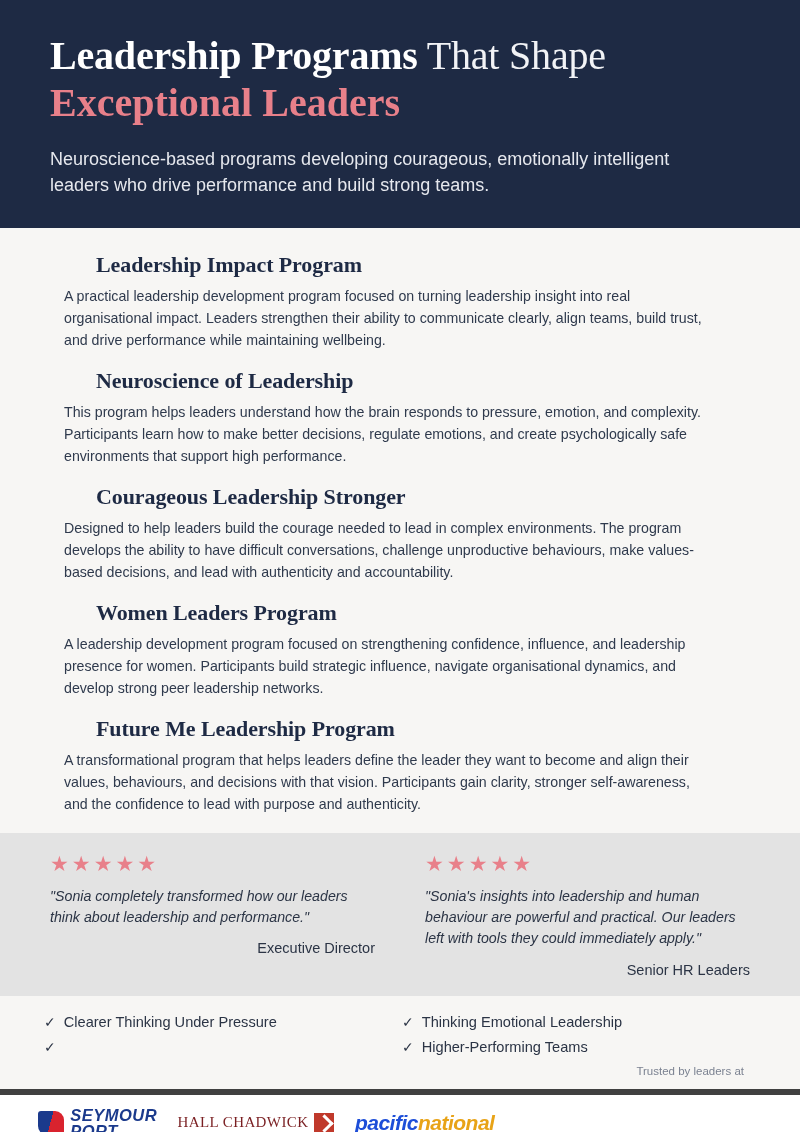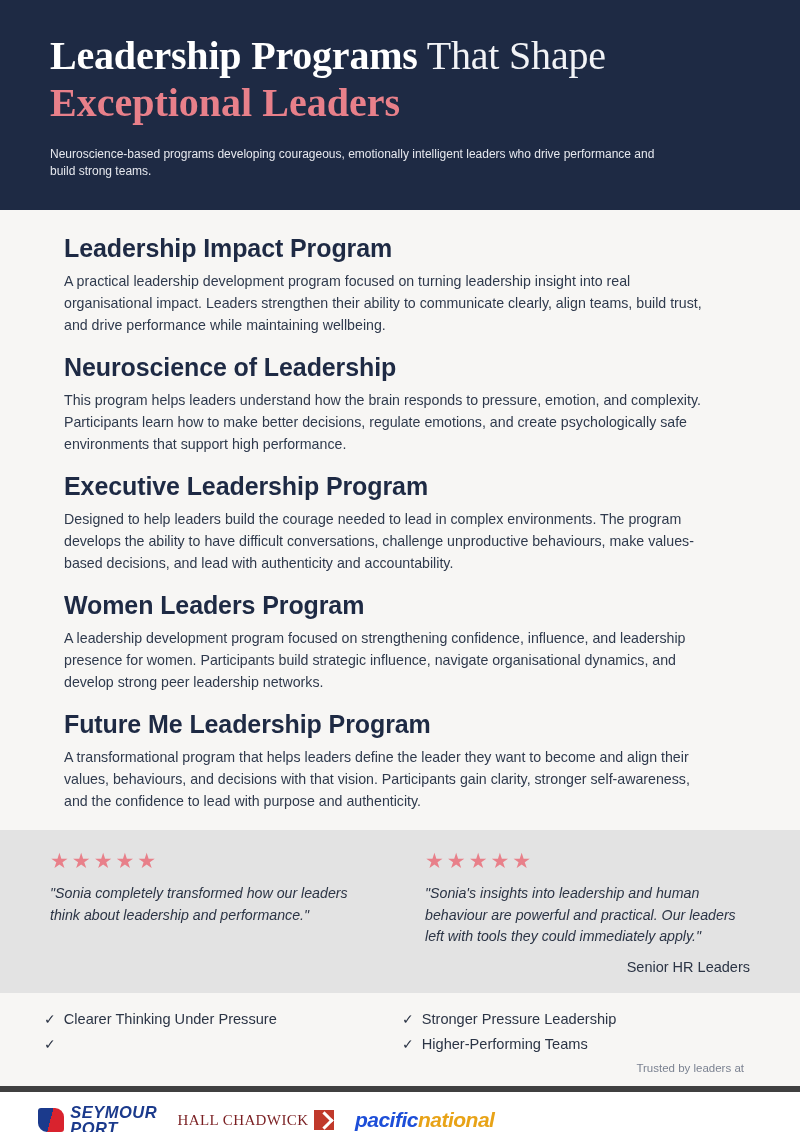--- a/index.html
+++ b/index.html
@@ -36,41 +36,42 @@
   .hero-title-2 {
     font-family: "Liberation Serif", serif;
     font-size: 40px;
     line-height: 1.12;
     color: #e8808a;
     font-weight: 700;
     margin-top: 2px;
   }
   .hero-sub {
     margin-top: 20px;
-    font-size: 12px;
+    font-size: 18px;
     line-height: 1.45;
     color: #e6e8ee;
     max-width: 620px;
   }
 
   
   .programs {
     background: #f7f6f4;
     padding: 24px 50px 14px 64px;
     flex: 0 0 auto;
   }
   .program { margin-bottom: 17px; }
   .program:last-child { margin-bottom: 4px; }
   .program-title {
-    font-family: Liberation Sans, sans-serif;
-    font-size: 25px;
+    font-family: Liberation Serif, serif;
+    font-size: 22px;
     font-weight: 700;
     color: #1e2a44;
     margin-bottom: 7px;
     letter-spacing: -0.1px;
+    margin-left: 32px;
   }
   .program-desc {
     font-size: 14.2px;
     line-height: 1.55;
     color: #2f3a4d;
     max-width: 640px;
   }
 
   
   .testimonials {
@@ -234,57 +235,58 @@
       <div class="program-title">Leadership Impact Program</div>
       <div class="program-desc">A practical leadership development program focused on turning leadership insight into real organisational impact. Leaders strengthen their ability to communicate clearly, align teams, build trust, and drive performance while maintaining wellbeing.</div>
     </div>
 
     <div class="program">
       <div class="program-title">Neuroscience of Leadership</div>
       <div class="program-desc">This program helps leaders understand how the brain responds to pressure, emotion, and complexity. Participants learn how to make better decisions, regulate emotions, and create psychologically safe environments that support high performance.</div>
     </div>
 
     <div class="program">
-      <div class="program-title">Executive Leadership Program</div>
+      <div class="program-title">Courageous Leadership Stronger</div>
       <div class="program-desc">Designed to help leaders build the courage needed to lead in complex environments. The program develops the ability to have difficult conversations, challenge unproductive behaviours, make values-based decisions, and lead with authenticity and accountability.</div>
     </div>
 
     <div class="program">
       <div class="program-title">Women Leaders Program</div>
       <div class="program-desc">A leadership development program focused on strengthening confidence, influence, and leadership presence for women. Participants build strategic influence, navigate organisational dynamics, and develop strong peer leadership networks.</div>
     </div>
 
     <div class="program">
       <div class="program-title">Future Me Leadership Program</div>
       <div class="program-desc">A transformational program that helps leaders define the leader they want to become and align their values, behaviours, and decisions with that vision. Participants gain clarity, stronger self-awareness, and the confidence to lead with purpose and authenticity.</div>
     </div>
 
   </div>
 
   <div class="testimonials">
     <div class="testimonial">
       <div class="stars">★★★★★</div>
       <div class="quote">"Sonia completely transformed how our leaders think about leadership and performance."</div>
+      <div class="attrib">Executive Director</div>
     </div>
     <div class="testimonial">
       <div class="stars">★★★★★</div>
       <div class="quote">"Sonia's insights into leadership and human behaviour are powerful and practical. Our leaders left with tools they could immediately apply."</div>
       <div class="attrib">Senior HR Leaders</div>
     </div>
   </div>
 
   <div class="benefits">
     <div class="benefit-grid">
       <div class="benefit">
         <span class="check">✓</span>
         <span>Clearer Thinking Under Pressure</span>
       </div>
       <div class="benefit">
         <span class="check">✓</span>
-        <span>Stronger Pressure Leadership</span>
+        <span>Thinking Emotional Leadership</span>
       </div>
       <div class="benefit">
         <span class="check">✓</span>
       </div>
       <div class="benefit">
         <span class="check">✓</span>
         <span>Higher-Performing Teams</span>
       </div>
     </div>
     <div class="trusted">Trusted by leaders at</div>

